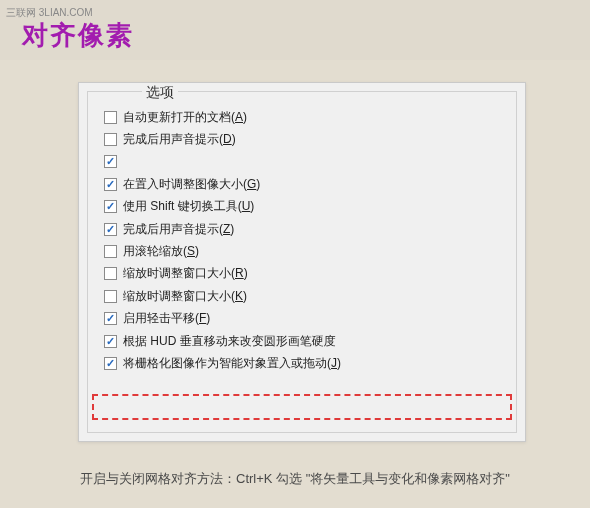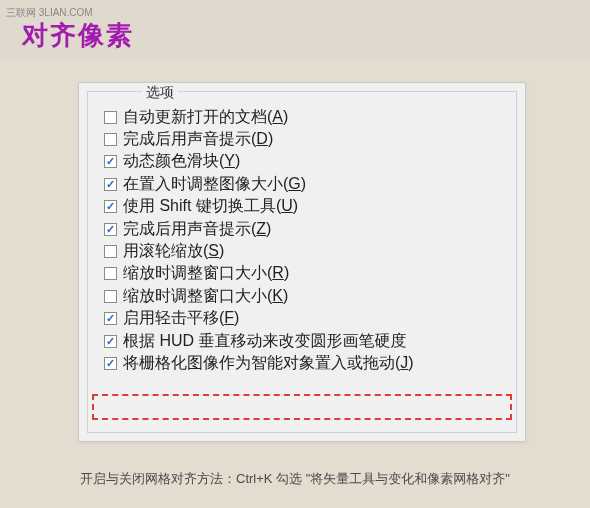--- a/index.html
+++ b/index.html
@@ -67,21 +67,21 @@
     .options {
       position: absolute;
       top: 14px;
       left: 16px;
       right: 10px;
     }
     .option-row {
       display: flex;
       align-items: center;
       height: 22.4px;
-      font-size: 16px;
+      font-size: 12px;
       color: #222;
     }
     .checkbox {
       width: 13px;
       height: 13px;
       border: 1px solid #8a8a8a;
       background: #fff;
       margin-right: 6px;
       display: inline-flex;
       align-items: center;
@@ -130,21 +130,20 @@
         <div class="option-row">
           <span class="checkbox"></span>
           <span class="option-label"><span>自动更新打开的文档(</span><span class="accel">A</span><span>)</span></span>
         </div>
         <div class="option-row">
           <span class="checkbox"></span>
           <span class="option-label"><span>完成后用声音提示(</span><span class="accel">D</span><span>)</span></span>
         </div>
         <div class="option-row">
           <span class="checkbox checked"></span>
-          <span class="option-label"><span>动态颜色滑块(</span><span class="accel">Y</span><span>)</span></span>
         </div>
         <div class="option-row">
           <span class="checkbox checked"></span>
           <span class="option-label"><span>在置入时调整图像大小(</span><span class="accel">G</span><span>)</span></span>
         </div>
         <div class="option-row">
           <span class="checkbox checked"></span>
           <span class="option-label"><span>使用 Shift 键切换工具(</span><span class="accel">U</span><span>)</span></span>
         </div>
         <div class="option-row">

